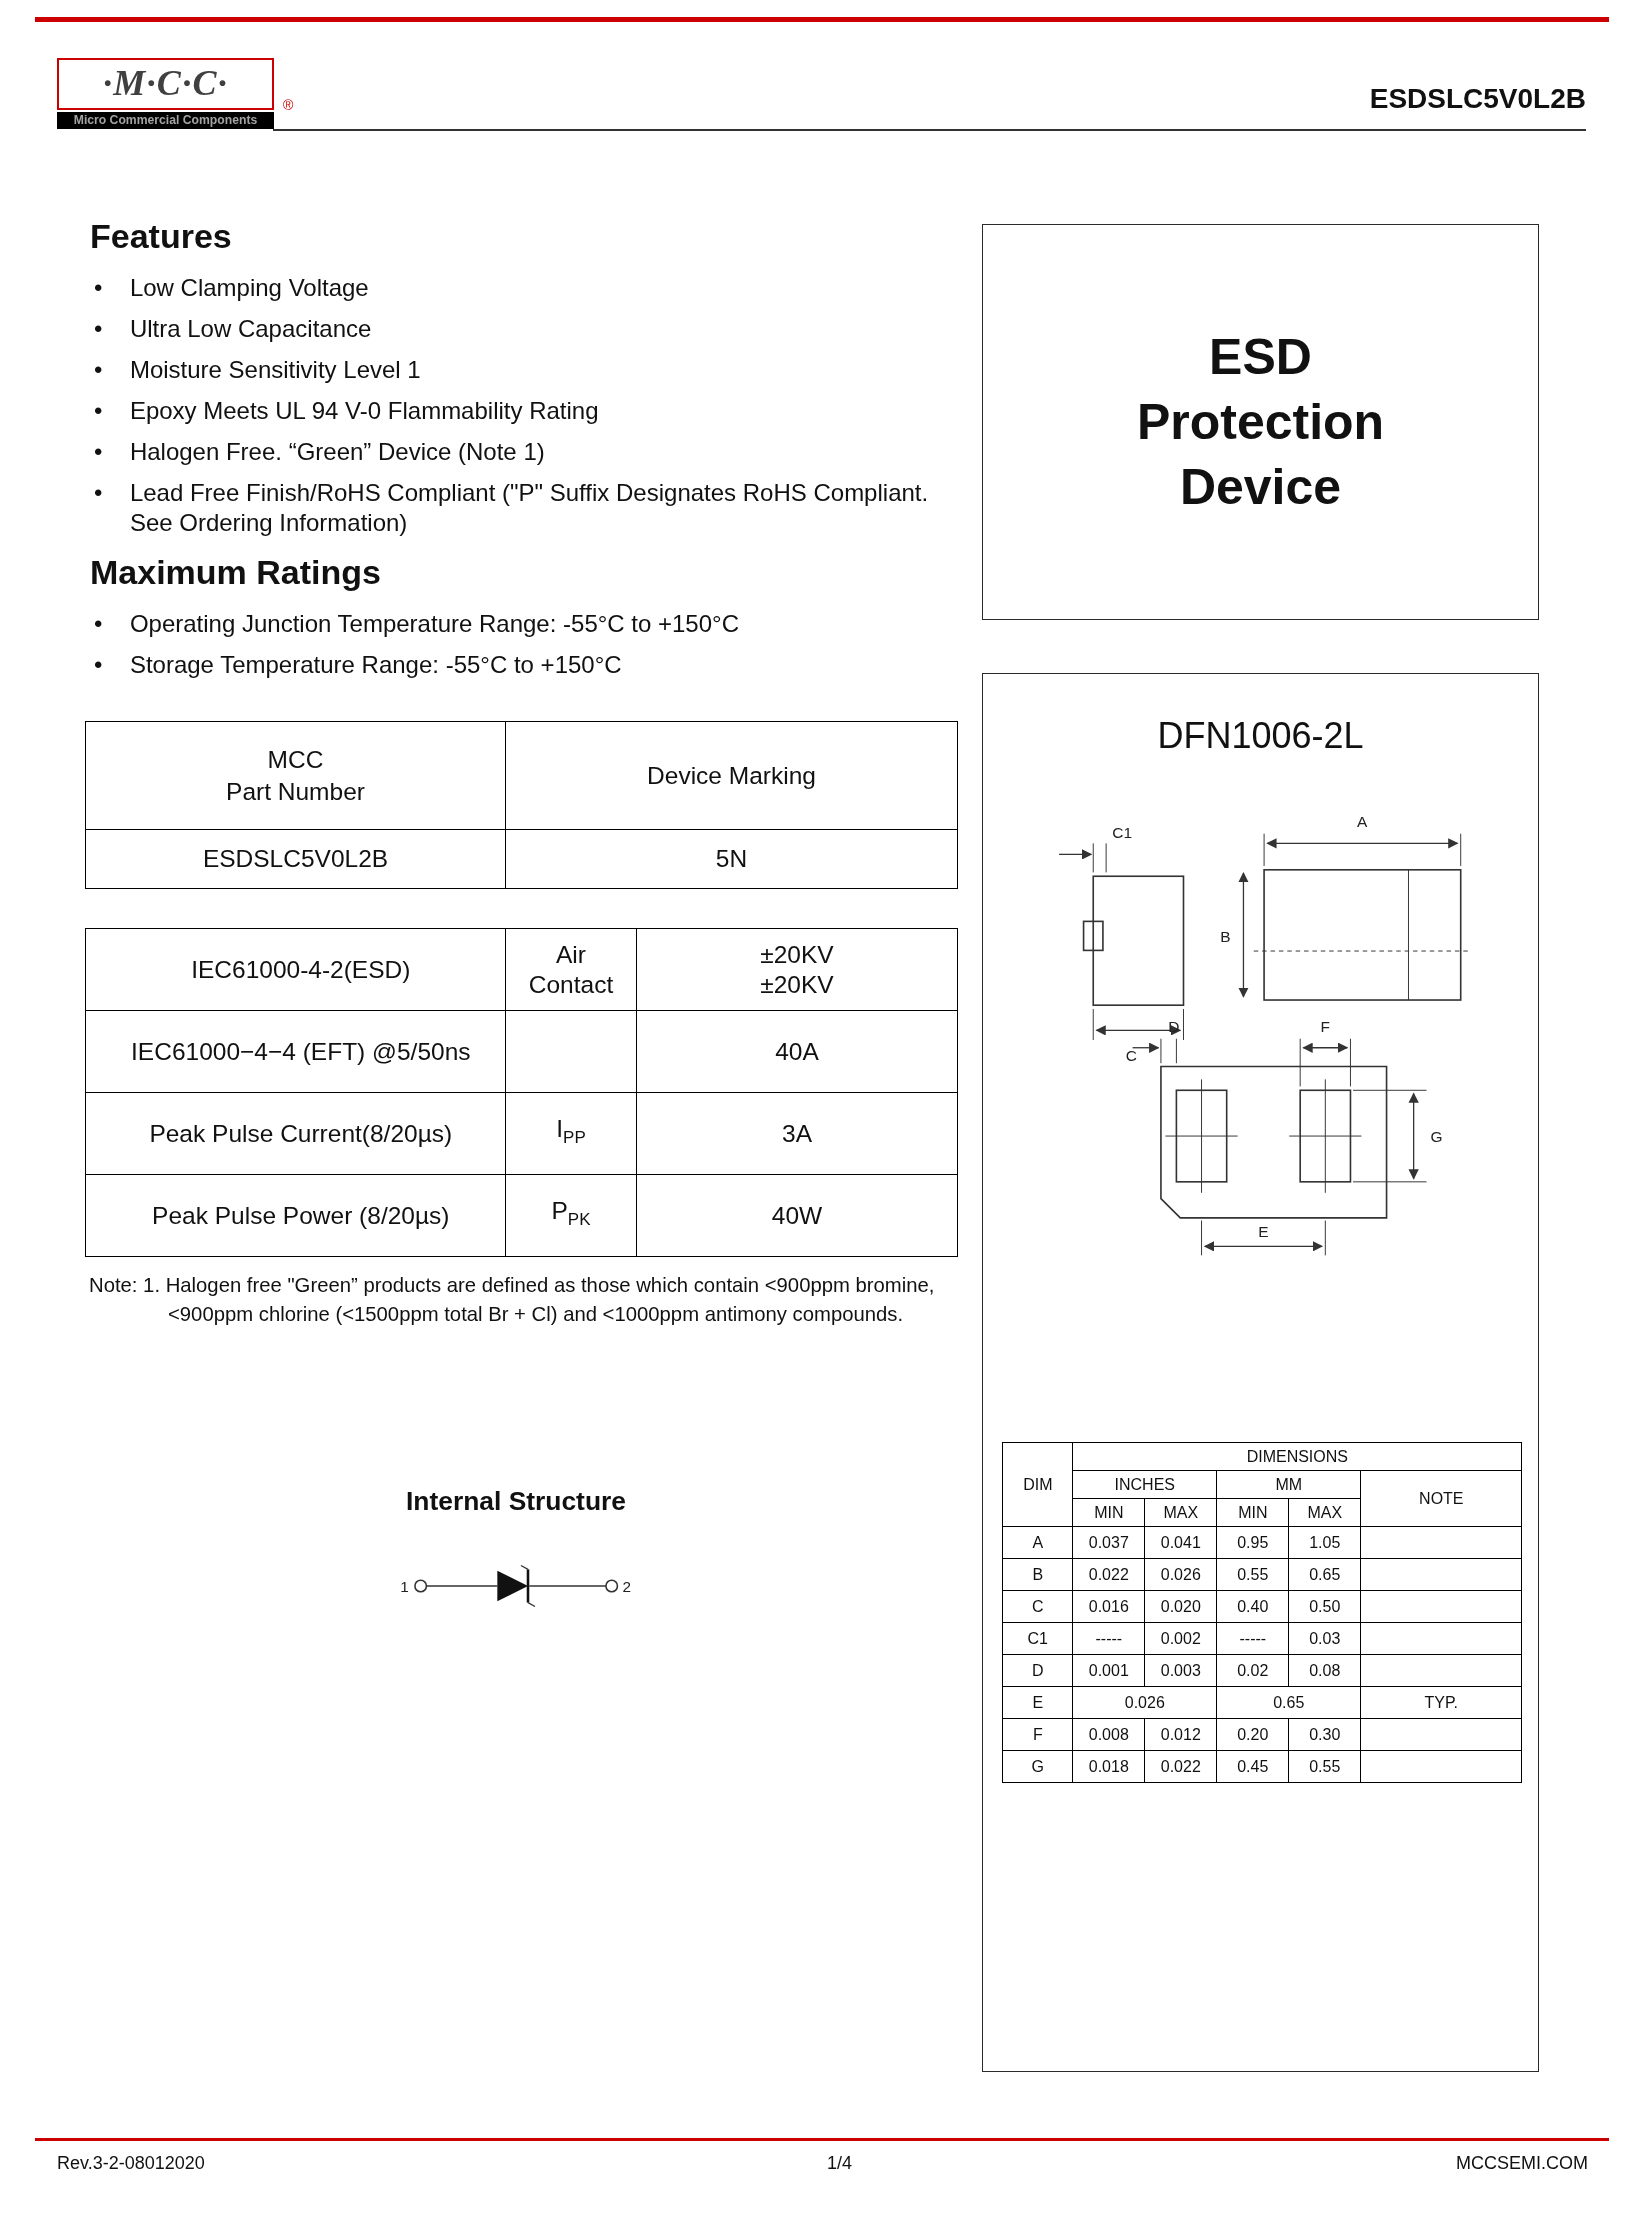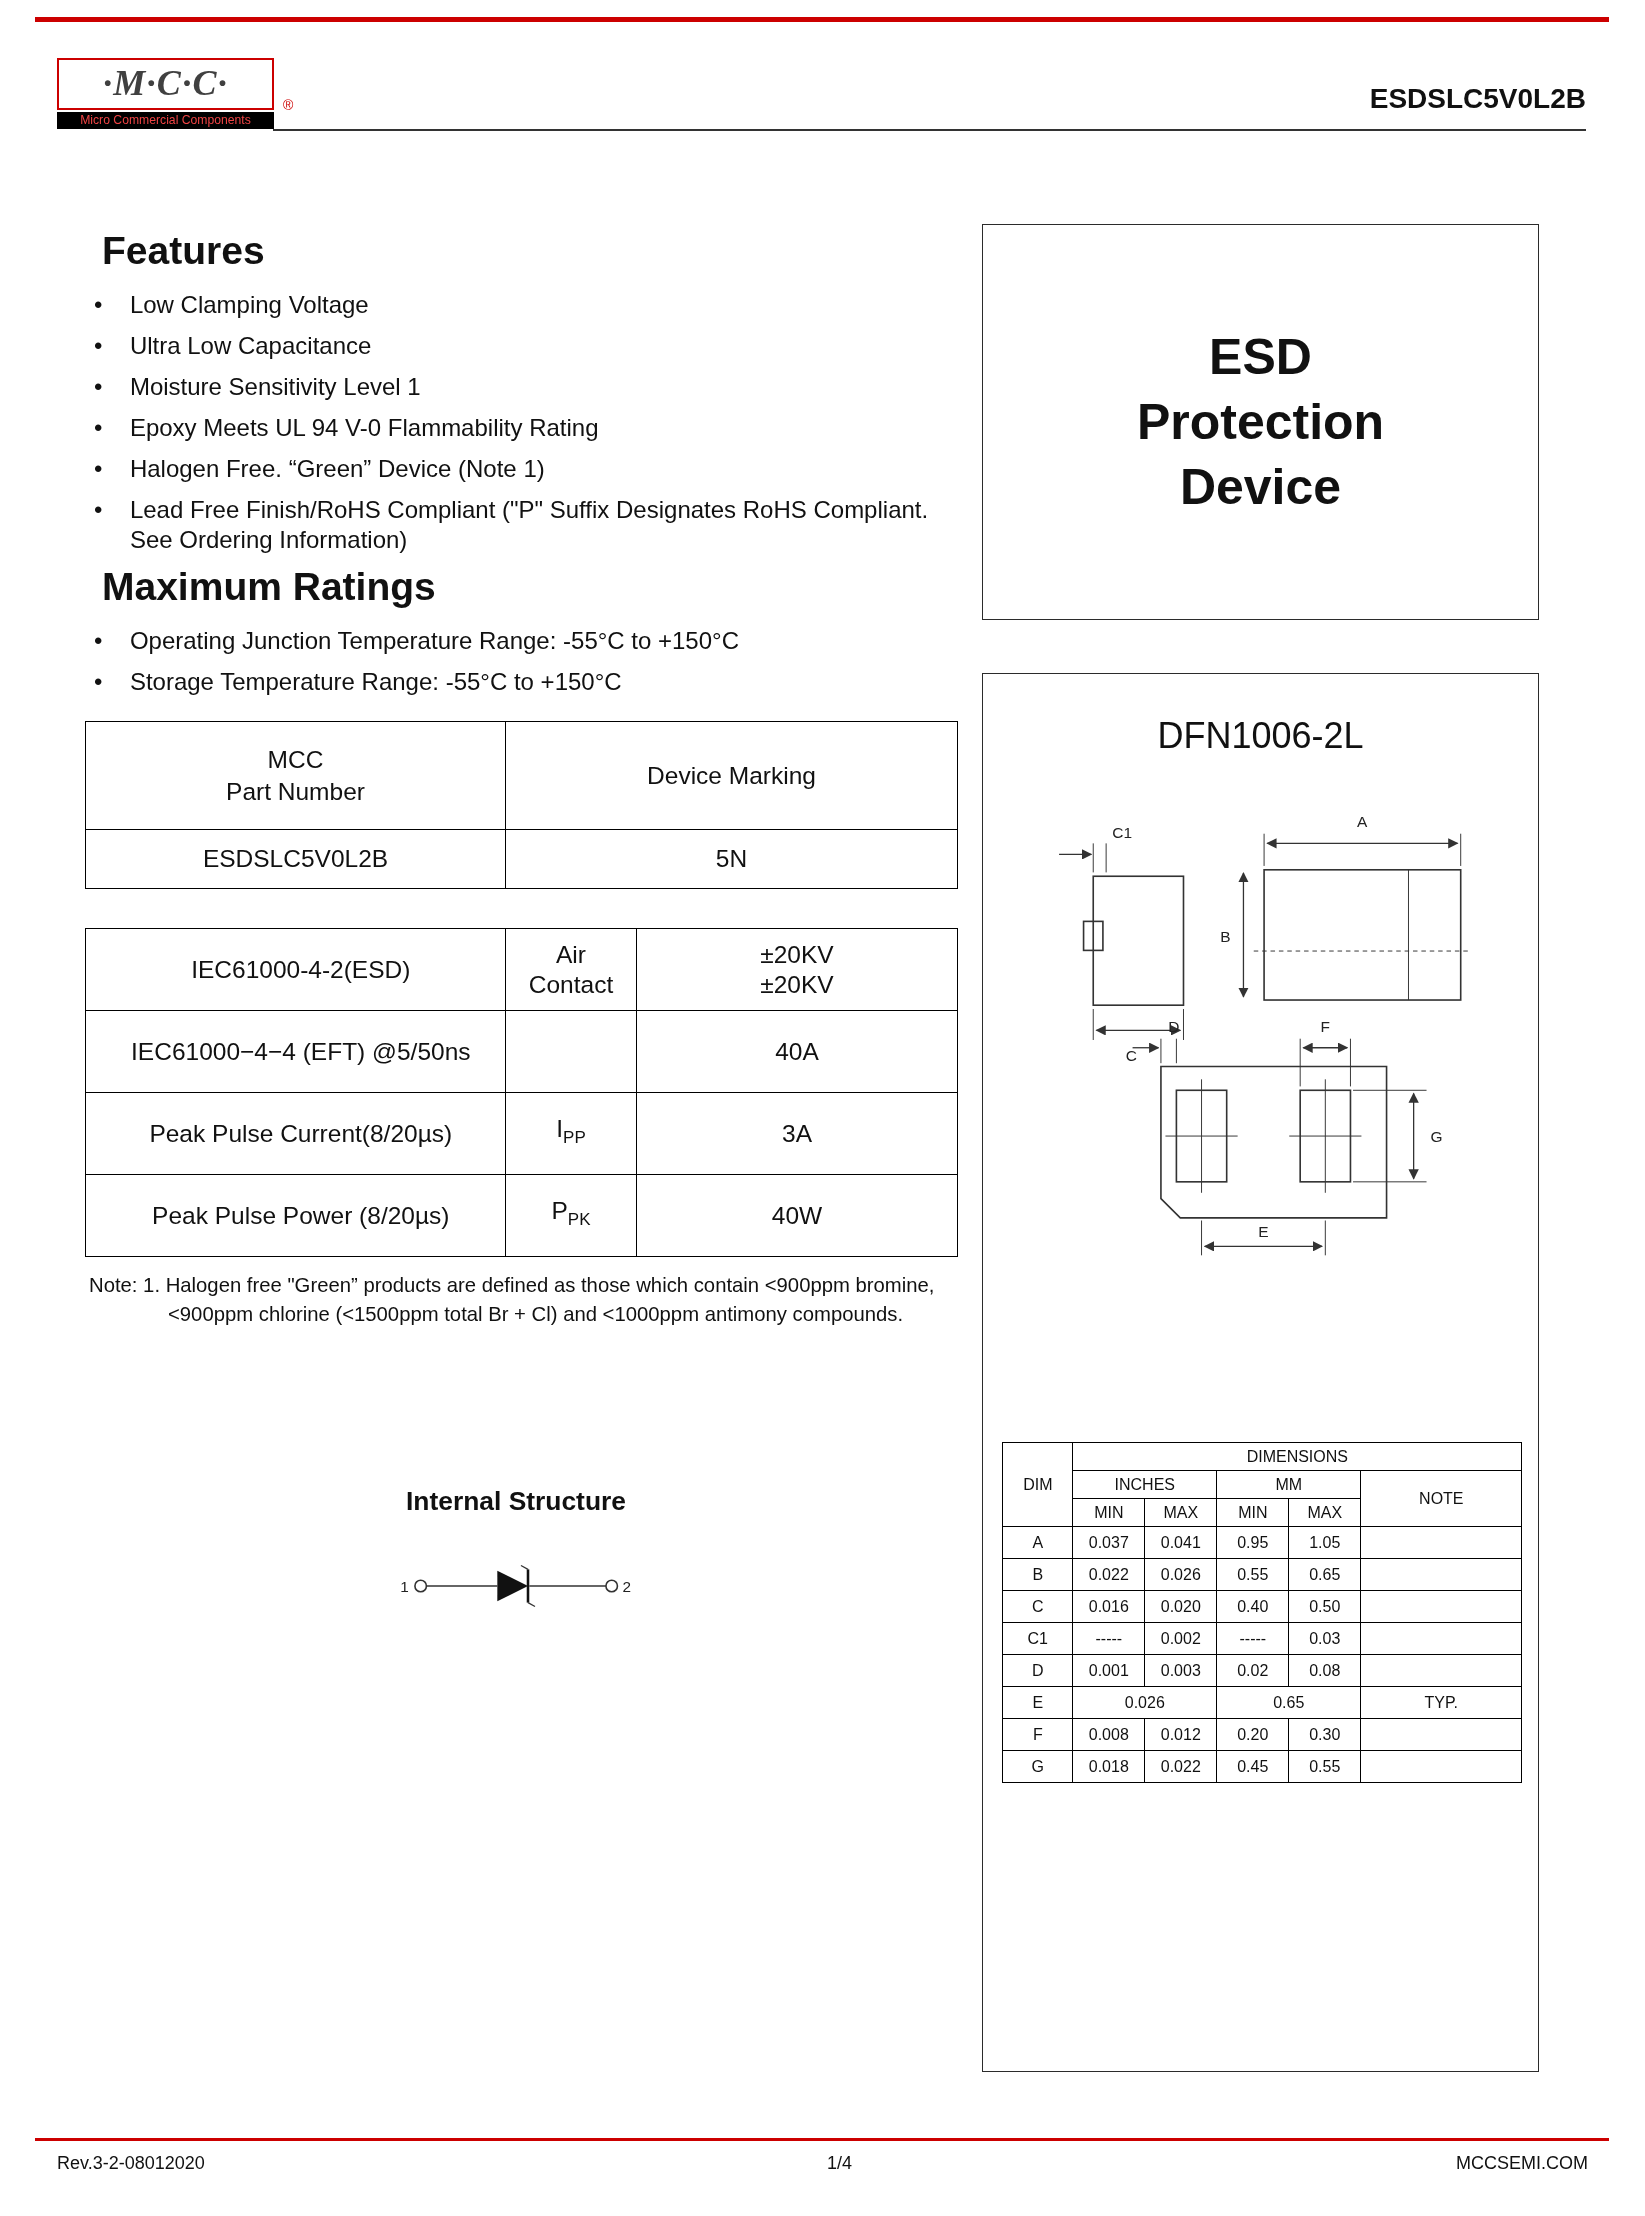--- a/index.html
+++ b/index.html
@@ -10,26 +10,26 @@
 
   
   .top-rule { position:absolute; left:35px; top:17px; width:1574px; height:4.5px; background:#cc0000; }
   .logo { position:absolute; left:57px; top:58px; width:217px; }
   .logo-box {
     border:2.6px solid #cc0000; color:#404040; box-sizing:border-box;
     font-family:"Liberation Serif","DejaVu Serif",serif; font-style:italic; font-weight:bold;
     font-size:36px; text-align:center; height:52px; line-height:46px; letter-spacing:1.3px;
   }
   .logo-reg { position:absolute; right:-19.3px; top:39px; color:#cc0000; font-size:14px; }
-  .logo-bar { margin-top:1.9px; background:#000; color:#ef4444; font-size:12.2px; font-weight:normal; text-align:center; height:17.4px; line-height:17.4px; }
+  .logo-bar { margin-top:1.9px; background:#000; color:#a3a3a3; font-size:12.2px; font-weight:bold; text-align:center; height:17.4px; line-height:17.4px; }
   .hdr-part { position:absolute; top:83px; right:59px; font-size:28px; font-weight:bold; }
   .hdr-rule { position:absolute; left:273px; top:129px; width:1313px; height:1.9px; background:#333; }
 
   
-  .sec-title { font-size:39px; font-weight:bold; margin:12px; }
+  .sec-title { font-size:34px; font-weight:bold; margin:0; }
   .features { position:absolute; left:90px; top:217px; width:883px; }
   .maxratings { position:absolute; left:90px; top:553px; width:883px; }
   .blist { list-style:none; margin:17px 0 0 0; padding:0; }
   .blist li { display:flex; font-size:24px; line-height:30px; margin-bottom:11px; }
   .blt { flex:0 0 36px; padding-left:3.9px; }
 
   table { border-collapse:collapse; table-layout:fixed; }
   .ptable-wrap { position:absolute; left:85px; top:721px; }
   .ptable { width:872px; }
   .ptable th, .ptable td { border:1.3px solid #000; text-align:center; vertical-align:middle; font-weight:normal; font-size:24.5px; line-height:32px; }

